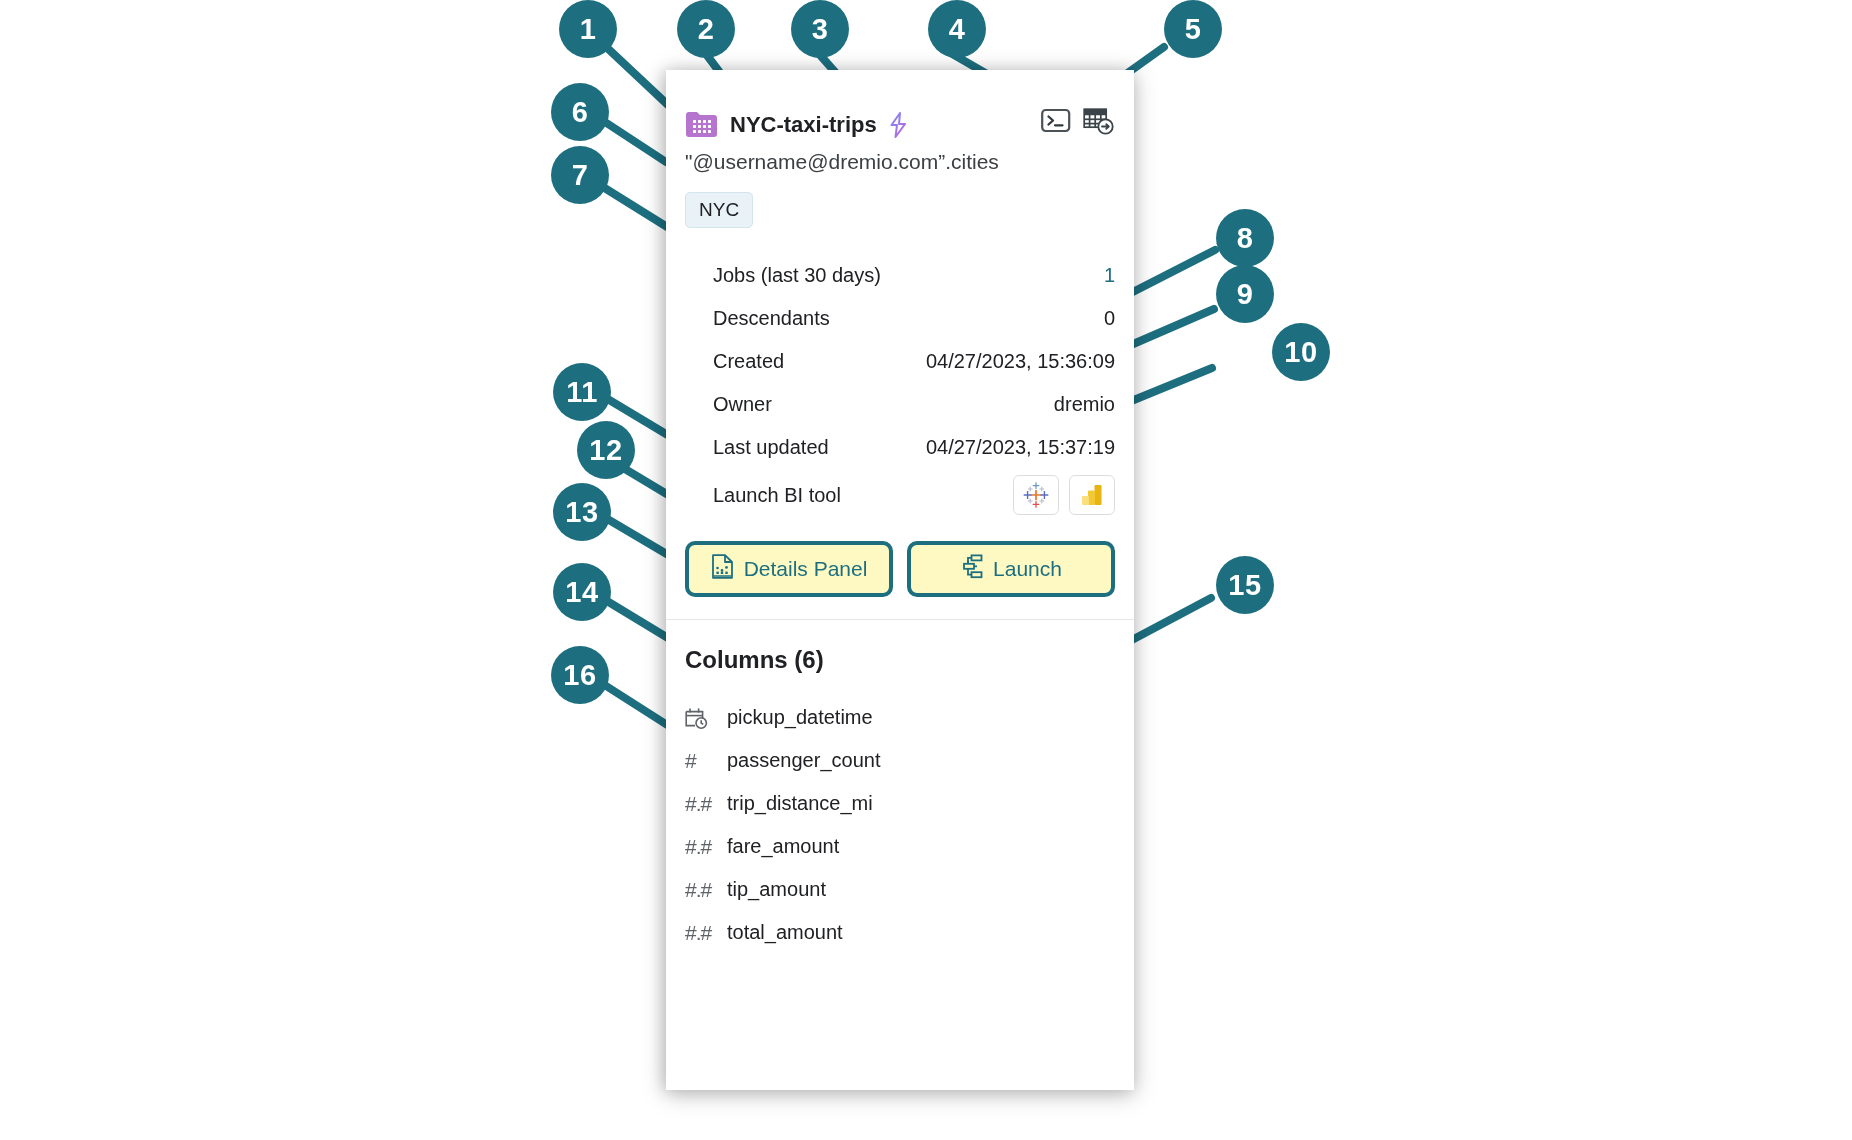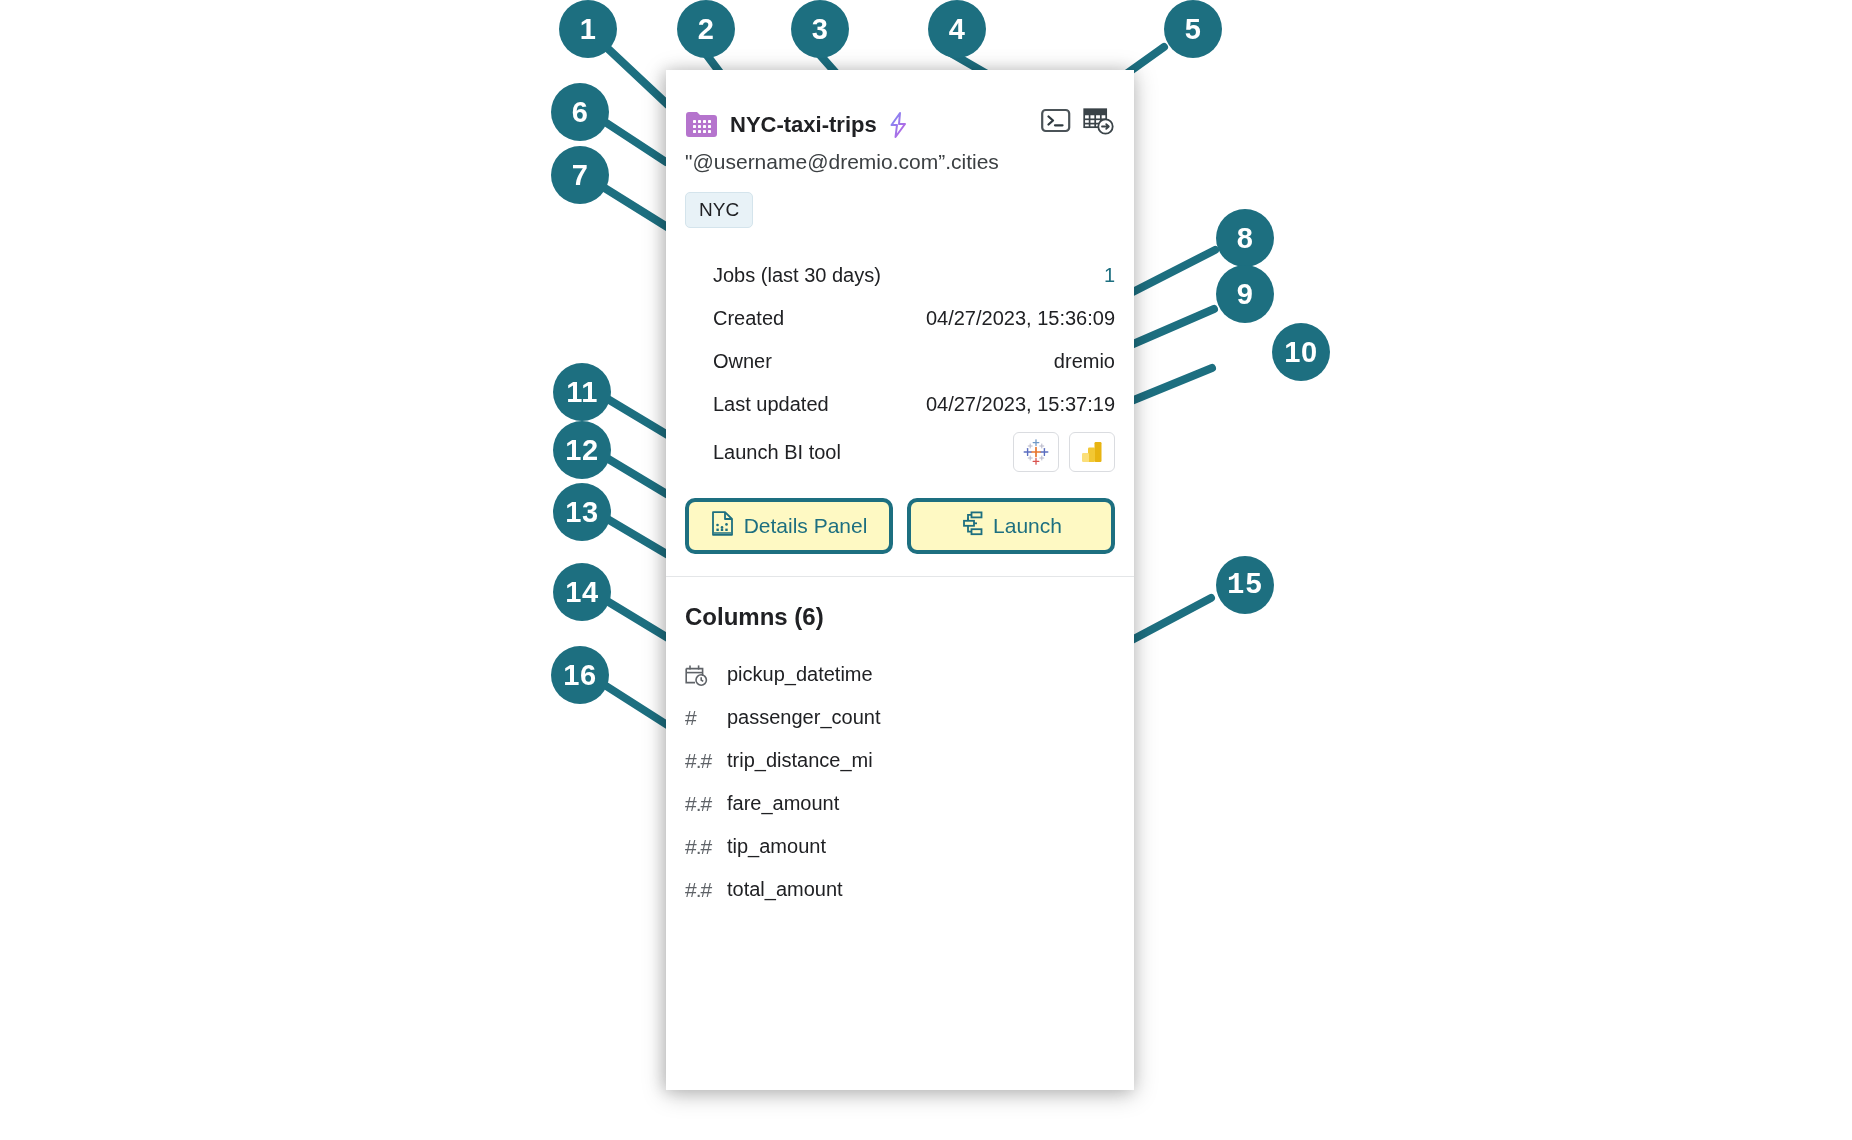--- a/index.html
+++ b/index.html
@@ -257,20 +257,24 @@
         <span class="tag-chip">NYC</span>
       </div>
 
       <div class="meta-list">
 
         <div class="meta-row">
           <span class="meta-label">Jobs (last 30 days)</span>
           <span class="meta-value link">1</span>
         </div>
 
+        <div class="meta-row">
+          <span class="meta-label">Descendants</span>
+          <span class="meta-value">0</span>
+        </div>
 
         <div class="meta-row">
           <span class="meta-label">Created</span>
           <span class="meta-value">04/27/2023, 15:36:09</span>
         </div>
 
         <div class="meta-row">
           <span class="meta-label">Owner</span>
           <span class="meta-value">dremio</span>
         </div>
@@ -464,21 +468,21 @@
         <div class="badge" style="left: 677px; top: 0px;">2</div>
         <div class="badge" style="left: 791px; top: 0px;">3</div>
         <div class="badge" style="left: 928px; top: 0px;">4</div>
         <div class="badge" style="left: 1164px; top: 0px;">5</div>
         <div class="badge" style="left: 551px; top: 83px;">6</div>
         <div class="badge" style="left: 551px; top: 146px;">7</div>
         <div class="badge" style="left: 1216px; top: 209px;">8</div>
         <div class="badge" style="left: 1216px; top: 265px;">9</div>
         <div class="badge" style="left: 1272px; top: 323px; text-align: right;">10</div>
         <div class="badge" style="left: 553px; top: 363px;">11</div>
-        <div class="badge" style="left: 553px; top: 421px;">12</div>
+        <div class="badge" style="left: 577px; top: 421px;">12</div>
         <div class="badge" style="left: 553px; top: 483px;">13</div>
         <div class="badge" style="left: 553px; top: 563px;">14</div>
-        <div class="badge" style="left: 1216px; top: 556px; font-family: Liberation Mono, monospace;">15</div>
+        <div class="badge" style="left: 1216px; top: 556px;">15</div>
         <div class="badge" style="left: 551px; top: 646px;">16</div>
       </div>
   </div>
 
 </div>
 
 </body></html>

